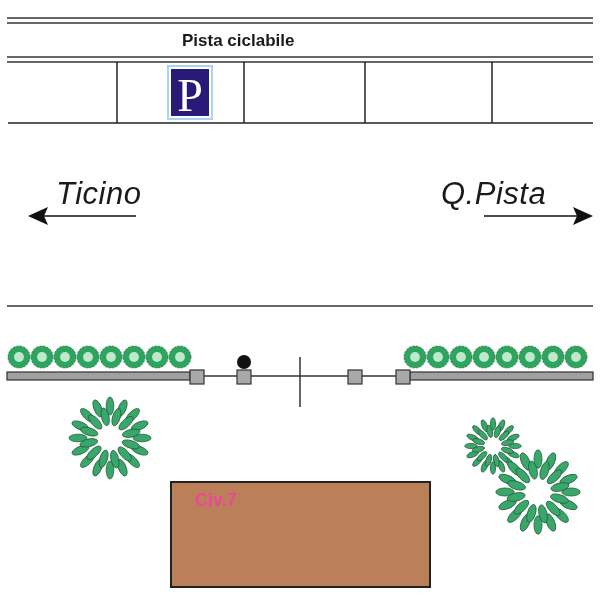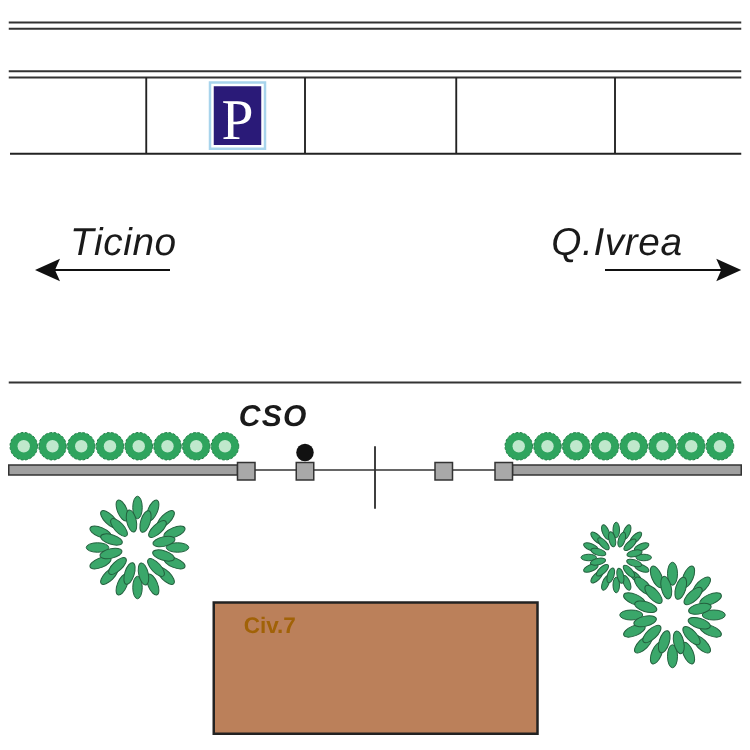--- a/index.html
+++ b/index.html
@@ -2,21 +2,21 @@
 <html><head>
   <meta charset="utf-8">
   <style>
     html, body { margin: 0; padding: 0; background: #ffffff; }
     #stage { position: relative; width: 600px; height: 600px; overflow: hidden; background: #ffffff; font-family: "Liberation Sans", sans-serif; }
     svg { position: absolute; left: 0; top: 0; }
     .lbl { position: absolute; white-space: nowrap; color: #1a1a1a; }
     .title { font-weight: bold; font-size: 17px; left: 182px; top: 31px; }
     .dir { font-style: italic; font-size: 31px; letter-spacing: 0.5px; }
     .cso { font-weight: bold; font-style: italic; font-size: 24px; left: 191px; top: 320px; letter-spacing: 1px; }
-    .civ { font-weight: bold; font-size: 18px; left: 195px; top: 490px; color: #a16207; }
+    .civ { font-weight: bold; font-size: 18px; left: 195px; top: 490px; color: #ec4899; }
   </style>
 </head>
 <body>
 
 <div id="stage">
   <svg width="600" height="600" viewBox="0 0 600 600">
     <defs>
       <g id="leafy">
         <g id="leafring"></g>
       </g>
@@ -226,17 +226,17 @@
         <ellipse cx="522.8" cy="475.5" rx="9.2" ry="4.0" transform="rotate(227.2 522.8 475.5)" fill="#3aa76a" stroke="#23603e" stroke-width="0.8"></ellipse>
         <ellipse cx="533.0" cy="470.1" rx="9.2" ry="4.0" transform="rotate(257.2 533.0 470.1)" fill="#3aa76a" stroke="#23603e" stroke-width="0.8"></ellipse>
         <ellipse cx="544.6" cy="470.6" rx="9.2" ry="4.0" transform="rotate(287.2 544.6 470.6)" fill="#3aa76a" stroke="#23603e" stroke-width="0.8"></ellipse>
         <ellipse cx="554.5" cy="476.8" rx="9.2" ry="4.0" transform="rotate(317.2 554.5 476.8)" fill="#3aa76a" stroke="#23603e" stroke-width="0.8"></ellipse>
         <ellipse cx="559.9" cy="487.0" rx="9.2" ry="4.0" transform="rotate(347.2 559.9 487.0)" fill="#3aa76a" stroke="#23603e" stroke-width="0.8"></ellipse>
       </g>
 
     <rect x="171" y="482" width="259" height="105" fill="#bb805a" stroke="#222" stroke-width="2"></rect>
   </svg>
 
+  <div class="lbl title">Pista ciclabile</div>
   <div class="lbl dir" style="left:56px; top:176px;">Ticino</div>
-  <div class="lbl dir" style="left:441px; top:176px;">Q.Ivrea</div>
-  <div class="lbl cso">CSO</div>
+  <div class="lbl dir" style="left:441px; top:176px;">Q.Pista</div>
   <div class="lbl civ">Civ.7</div>
 </div>
 
 </body></html>

